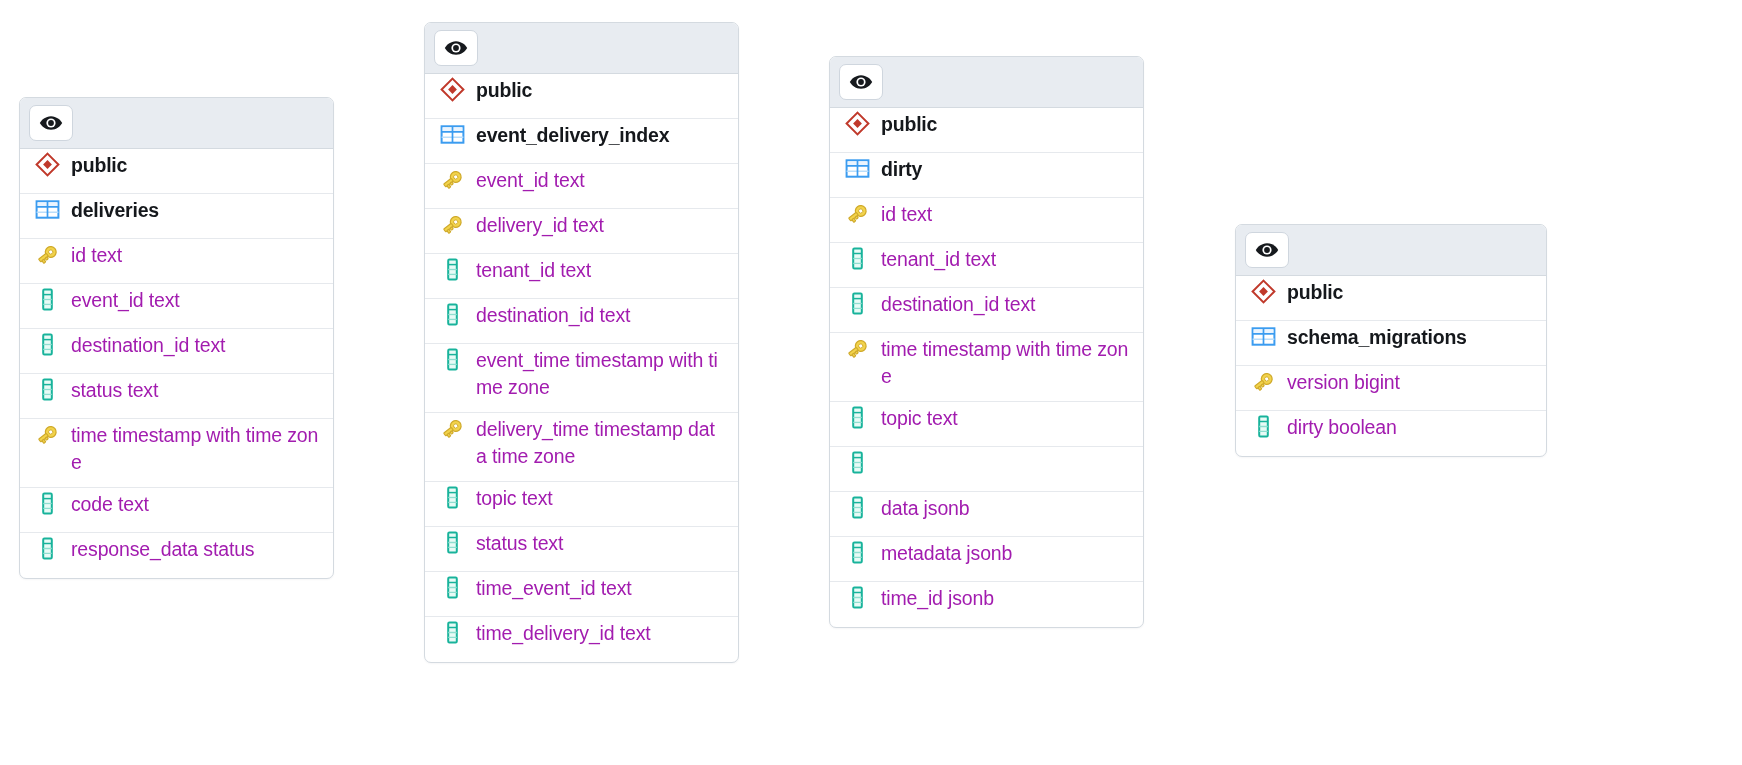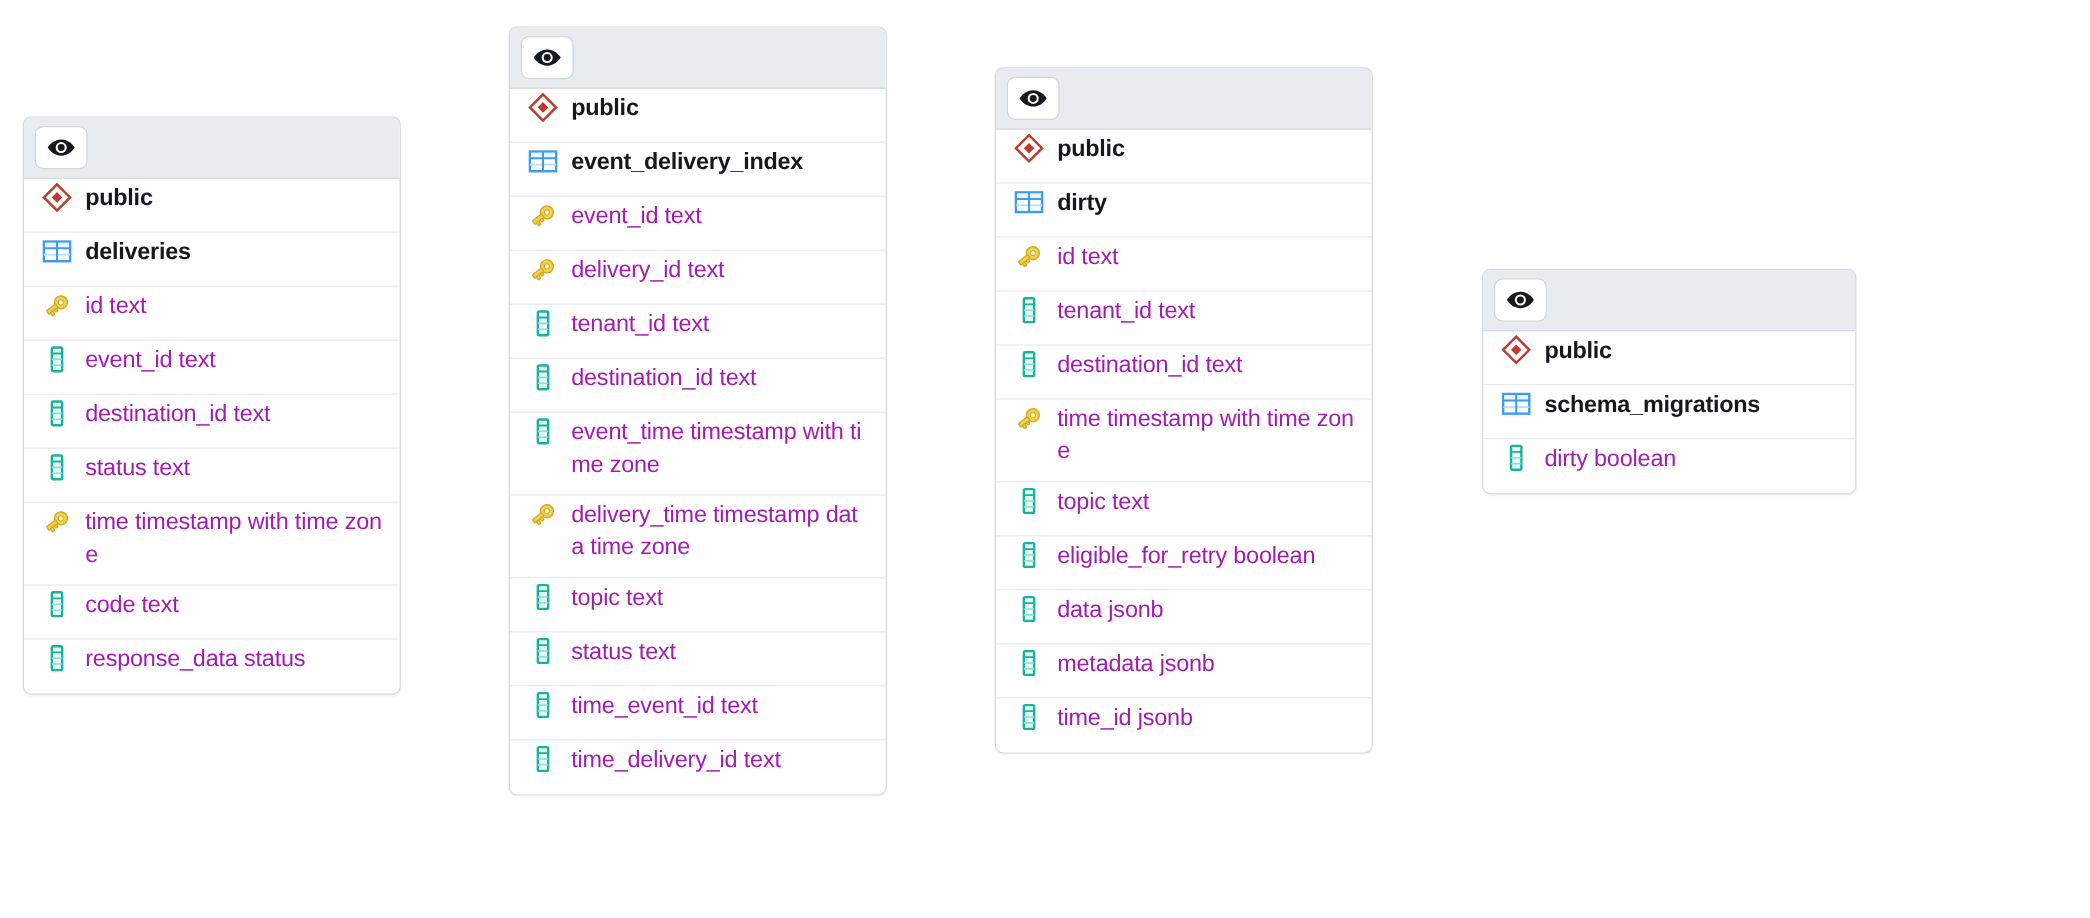--- a/index.html
+++ b/index.html
@@ -462,21 +462,20 @@
       </div>
       <div class="row">
         <span class="row-icon">
           <svg width="25" height="25" viewBox="0 0 25 25">
             <rect x="8.2" y="2.6" width="8.6" height="19.8" rx="1.2" fill="#e8fbf6" stroke="#18b39b" stroke-width="2"></rect>
             <line x1="8.2" y1="7.6" x2="16.8" y2="7.6" stroke="#18b39b" stroke-width="1.5"></line>
             <line x1="8.2" y1="12.5" x2="16.8" y2="12.5" stroke="#8fded0" stroke-width="1.3"></line>
             <line x1="8.2" y1="17.4" x2="16.8" y2="17.4" stroke="#8fded0" stroke-width="1.3"></line>
           </svg>
         </span>
-        <span class="row-label">eligible_for_retry boolean</span>
       </div>
       <div class="row">
         <span class="row-icon">
           <svg width="25" height="25" viewBox="0 0 25 25">
             <rect x="8.2" y="2.6" width="8.6" height="19.8" rx="1.2" fill="#e8fbf6" stroke="#18b39b" stroke-width="2"></rect>
             <line x1="8.2" y1="7.6" x2="16.8" y2="7.6" stroke="#18b39b" stroke-width="1.5"></line>
             <line x1="8.2" y1="12.5" x2="16.8" y2="12.5" stroke="#8fded0" stroke-width="1.3"></line>
             <line x1="8.2" y1="17.4" x2="16.8" y2="17.4" stroke="#8fded0" stroke-width="1.3"></line>
           </svg>
         </span>
@@ -534,20 +533,34 @@
             <line x1="1.6" y1="9.8" x2="23.4" y2="9.8" stroke="#3b9cf0" stroke-width="1.7"></line>
             <line x1="1.6" y1="15.2" x2="23.4" y2="15.2" stroke="#b9ddfa" stroke-width="1.5"></line>
             <line x1="12.5" y1="4.3" x2="12.5" y2="20.7" stroke="#3b9cf0" stroke-width="1.7"></line>
           </svg>
         </span>
         <span class="row-label bold">schema_migrations</span>
       </div>
       <div class="row">
         <span class="row-icon">
           <svg width="25" height="25" viewBox="0 0 25 25">
+            <g transform="rotate(-38 12.5 12.5)">
+              <circle cx="16.6" cy="12.5" r="5.4" fill="#f2d34b" stroke="#cfa92a" stroke-width="1.2"></circle>
+              <circle cx="16.6" cy="12.5" r="2.1" fill="#ffffff" stroke="#cfa92a" stroke-width="0.9"></circle>
+              <rect x="2.6" y="10.7" width="9.6" height="3.6" rx="0.7" fill="#f2d34b" stroke="#cfa92a" stroke-width="1.1"></rect>
+              <rect x="4.2" y="13.9" width="2.5" height="3.3" rx="0.6" fill="#f2d34b" stroke="#cfa92a" stroke-width="1.1"></rect>
+              <rect x="8.2" y="13.9" width="2.3" height="2.5" rx="0.6" fill="#f2d34b" stroke="#cfa92a" stroke-width="1.1"></rect>
+            </g>
+          </svg>
+        </span>
+        <span class="row-label">version bigint</span>
+      </div>
+      <div class="row">
+        <span class="row-icon">
+          <svg width="25" height="25" viewBox="0 0 25 25">
             <rect x="8.2" y="2.6" width="8.6" height="19.8" rx="1.2" fill="#e8fbf6" stroke="#18b39b" stroke-width="2"></rect>
             <line x1="8.2" y1="7.6" x2="16.8" y2="7.6" stroke="#18b39b" stroke-width="1.5"></line>
             <line x1="8.2" y1="12.5" x2="16.8" y2="12.5" stroke="#8fded0" stroke-width="1.3"></line>
             <line x1="8.2" y1="17.4" x2="16.8" y2="17.4" stroke="#8fded0" stroke-width="1.3"></line>
           </svg>
         </span>
         <span class="row-label">dirty boolean</span>
       </div>
     </div>
   </div>

